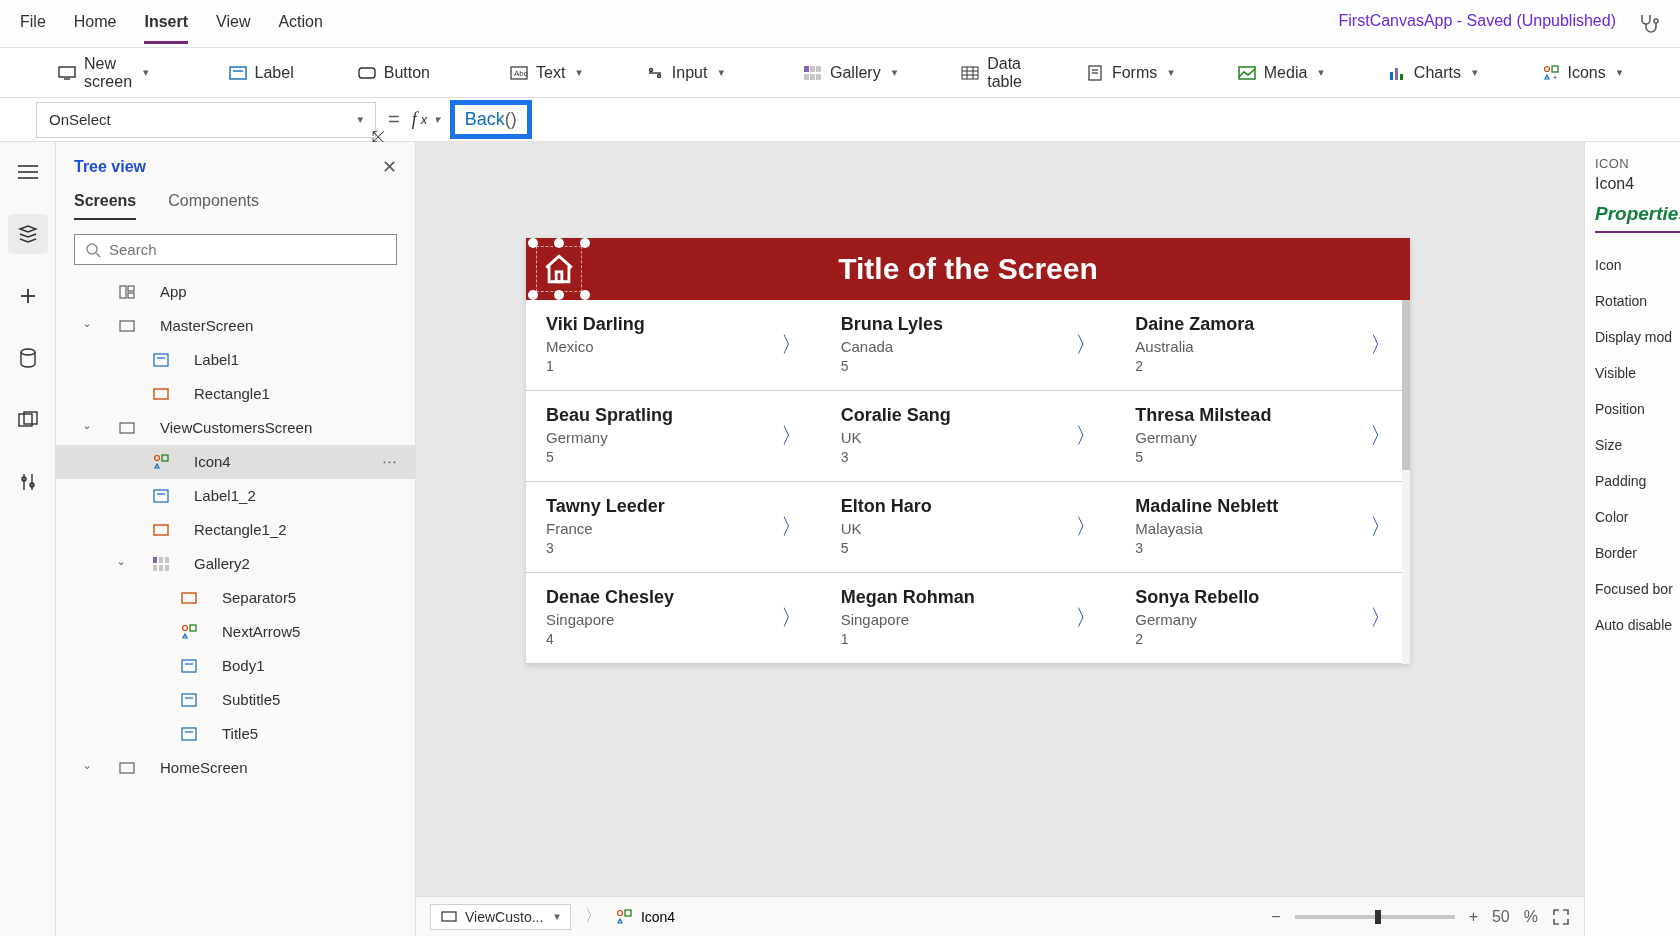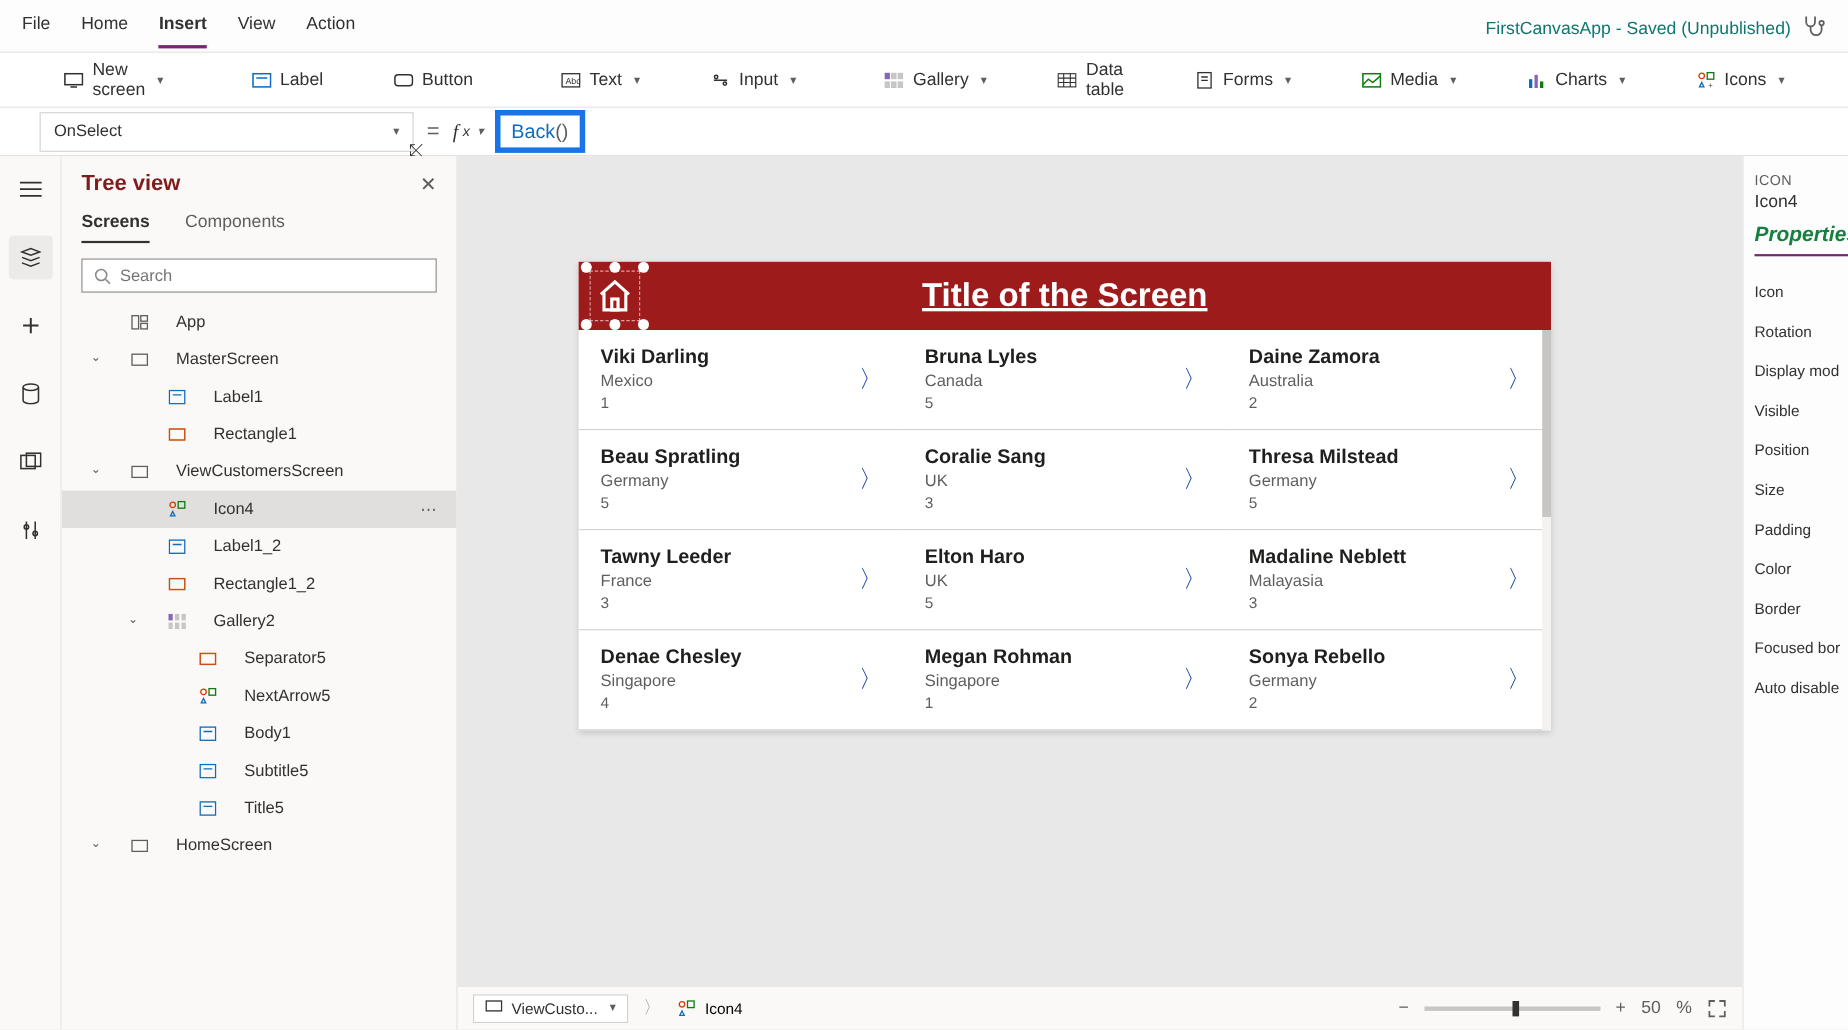--- a/index.html
+++ b/index.html
@@ -3,21 +3,21 @@
 <meta charset="utf-8">
 <style>
 * { box-sizing: border-box; margin: 0; padding: 0; font-family: "Segoe UI", Arial, sans-serif; }
 body { width: 1680px; height: 936px; overflow: hidden; background: #faf9f8; position: relative; }
 
 
 .menubar { height: 48px; background: #fdfdfd; border-bottom: 1px solid #e1dfdd; display: flex; align-items: center; padding: 0 20px; justify-content: space-between; }
 .menubar-left { display: flex; gap: 28px; }
 .menu-item { font-size: 16px; color: #323130; padding: 10px 0; cursor: pointer; }
 .menu-item.active { font-weight: 700; border-bottom: 3px solid #742774; }
-.menubar-right { display: flex; align-items: flex-end; gap: 8px; color: #0f766e; font-size: 16px; }
+.menubar-right { display: flex; align-items: flex-start; gap: 20px; color: #6d28d9; font-size: 16px; }
 .diagnostics-icon { width: 24px; height: 24px; }
 
 
 .ribbon { height: 50px; background: #ffffff; border-bottom: 1px solid #e1dfdd; display: flex; align-items: center; padding: 0 14px; gap: 8px; }
 .ribbon-btn { display: flex; align-items: center; gap: 8px; padding: 6px 12px; font-size: 16px; color: #323130; cursor: pointer; border-radius: 2px; justify-content: space-between; }
 .ribbon-icon { width: 18px; height: 18px; display: inline-flex; align-items: center; justify-content: center; margin-left: 32px; }
 .chev { font-size: 11px; color: #605e5c; margin-left: 3px; }
 .ribbon-sep { width: 1px; height: 28px; background: #e1dfdd; margin: 0 4px; }
 
 
@@ -34,21 +34,21 @@
 .main { display: flex; height: calc(936px - 48px - 50px - 44px); position: relative; }
 
 
 .rail { width: 56px; background: #faf9f8; border-right: 1px solid #e1dfdd; display: flex; flex-direction: column; align-items: center; padding-top: 10px; gap: 22px; }
 .rail-btn { width: 40px; height: 40px; display: flex; align-items: center; justify-content: center; cursor: pointer; color: #323130; border-radius: 4px; }
 .rail-btn.active { background: #edebe9; }
 
 
 .treeview { width: 360px; background: #faf9f8; border-right: 1px solid #e1dfdd; display: flex; flex-direction: column; }
 .tv-header { display: flex; justify-content: space-between; align-items: center; padding: 14px 18px 0; }
-.tv-title { font-size: 20px; font-weight: 600; color: #7f1d1d; }
+.tv-title { font-size: 16px; font-weight: 600; color: #1d4ed8; }
 .tv-close { font-size: 18px; color: #605e5c; cursor: pointer; }
 .tv-tabs { display: flex; gap: 32px; padding: 14px 18px 0; }
 .tv-tab { font-size: 16px; color: #605e5c; padding-bottom: 8px; cursor: pointer; }
 .tv-tab.active { color: #323130; font-weight: 600; border-bottom: 2px solid #323130; }
 .tv-search { margin: 14px 18px 10px; }
 .tv-search-box { display: flex; align-items: center; border: 1px solid #8a8886; background: #fff; padding: 6px 10px; gap: 8px; }
 .tv-search-box input { border: none; outline: none; font-size: 15px; flex: 1; }
 .tree { flex: 1; overflow-y: auto; padding-bottom: 10px; }
 .tree-item { display: flex; align-items: flex-start; gap: 24px; padding: 8px 10px; font-size: 15px; color: #323130; cursor: pointer; }
 .tree-item.selected { background: #e1dfdd; }
@@ -56,37 +56,37 @@
 .tree-icon { width: 18px; height: 18px; display: inline-flex; align-items: center; justify-content: center; }
 .tree-item .more { margin-left: auto; color: #605e5c; padding-right: 8px; }
 .indent-1 { padding-left: 24px; }
 .indent-2 { padding-left: 58px; }
 .indent-3 { padding-left: 86px; }
 
 
 .canvas-area { flex: 1; background: #e8e8e8; position: relative; overflow: hidden; }
 .canvas { position: absolute; left: 110px; top: 96px; width: 884px; background: #fff; box-shadow: 0 2px 6px rgba(0,0,0,0.15); }
 .canvas-header { background: #9e1b1b; color: #fff; height: 62px; display: flex; align-items: center; justify-content: center; position: relative; }
-.canvas-header-title { font-size: 30px; font-weight: 700; text-decoration: underline; }
+.canvas-header-title { font-size: 30px; font-weight: 700; }
 .home-selection { position: absolute; left: 6px; top: 4px; width: 54px; height: 54px; }
 .sel-handle { position: absolute; width: 10px; height: 10px; background: #fff; border-radius: 50%; }
 .sel-box { position: absolute; inset: 4px; border: 1px dashed rgba(255,255,255,0.6); }
 .home-svg { position: absolute; left: 50%; top: 50%; transform: translate(-50%,-50%); }
 .gallery { display: grid; grid-template-columns: repeat(3, 1fr); }
 .g-item { padding: 14px 20px 16px; border-bottom: 1px solid #d2d0ce; position: relative; }
 .g-name { font-size: 18px; font-weight: 600; color: #201f1e; }
 .g-country { font-size: 15px; color: #605e5c; margin-top: 3px; }
 .g-num { font-size: 14px; color: #605e5c; margin-top: 3px; }
 .g-arrow { position: absolute; right: 18px; top: 50%; transform: translateY(-50%); color: #0f3e9e; font-size: 22px; }
 .canvas-scroll { position: absolute; right: 0; top: 62px; bottom: 0; width: 8px; background: #f3f2f1; }
 .canvas-scroll-thumb { width: 8px; height: 170px; background: #c8c6c4; }
 
 
 .statusbar { position: absolute; left: 0; right: 0; bottom: 0; height: 40px; background: #faf9f8; border-top: 1px solid #e1dfdd; display: flex; align-items: center; padding: 0 14px; gap: 14px; }
-.bc-box { display: flex; gap: 8px; border: 1px solid #d2d0ce; padding: 4px 10px; font-size: 14px; color: #323130; background: #fff; }
+.bc-box { display: flex; align-items: center; gap: 8px; border: 1px solid #d2d0ce; padding: 4px 10px; font-size: 14px; color: #323130; background: #fff; }
 .bc-sep { color: #a19f9d; }
 .zoom-group { margin-left: auto; display: flex; align-items: center; gap: 14px; color: #605e5c; }
 .zoom-track { width: 160px; height: 4px; background: #c8c6c4; position: relative; }
 .zoom-thumb { position: absolute; left: 50%; top: -5px; width: 6px; height: 14px; background: #323130; }
 
 
 .props { width: 96px; background: #fdfdfd; border-left: 1px solid #e1dfdd; padding: 14px 10px; overflow: hidden; white-space: nowrap; }
 .props .p-type { font-size: 13px; color: #605e5c; text-transform: uppercase; letter-spacing: 0.4px; }
 .props .p-name { font-size: 16px; color: #323130; margin-top: 4px; margin-bottom: 10px; }
 .props .p-tab { font-size: 19px; font-weight: 600; color: #15803d; padding-bottom: 6px; border-bottom: 2px solid #742774; display: inline-block; margin-bottom: 14px; font-style: italic; }

